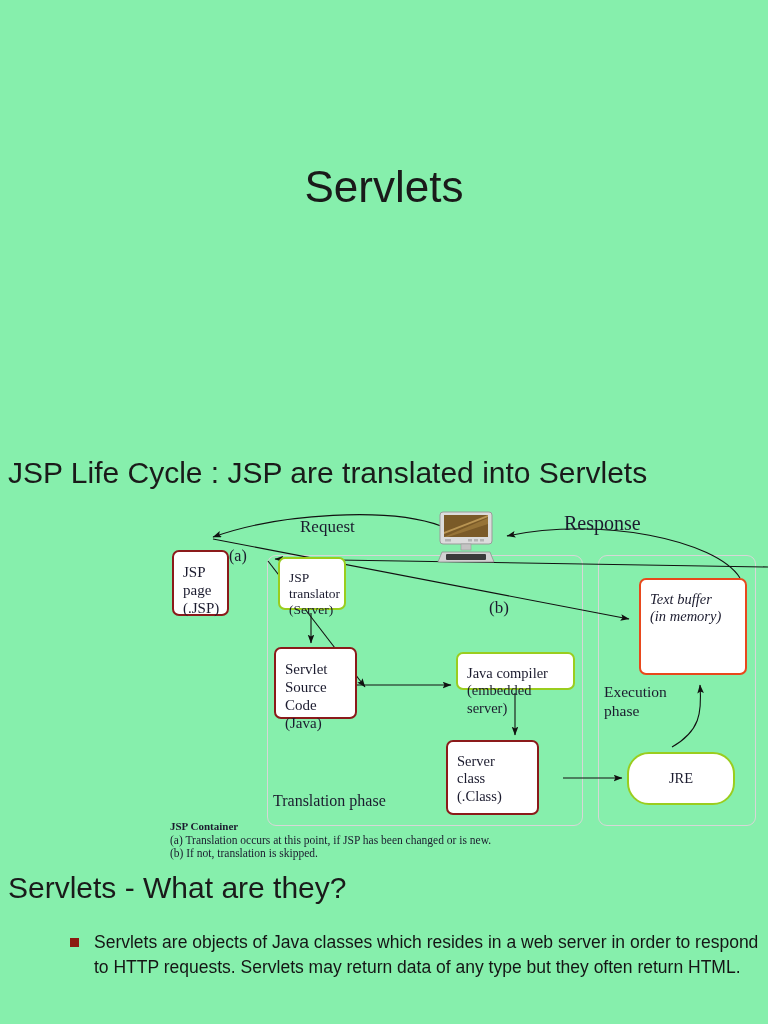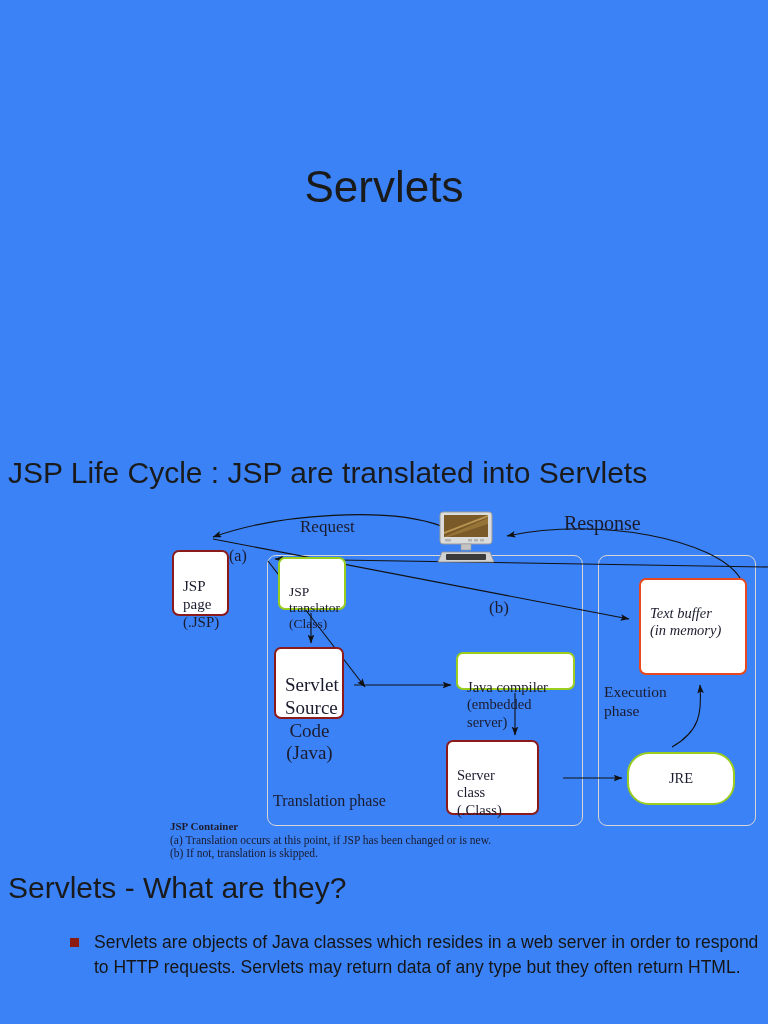--- a/index.html
+++ b/index.html
@@ -6,21 +6,21 @@
   html, body {
     margin: 0; padding: 0;
     width: 768px; height: 1024px;
     background: #ffffff;
     font-family: "Liberation Sans", sans-serif;
     overflow: hidden;
   }
   #slide {
     position: relative;
     width: 768px; height: 1024px;
-    background: #3b82f6;
+    background: #86efac;
   }
 
   
   .slide-title {
     position: absolute;
     left: 0; top: 163px;
     width: 768px;
     text-align: center;
     font-size: 44px;
     font-weight: 400;
@@ -87,30 +87,30 @@
 
   
   .dbox {
     position: absolute;
     border-radius: 7px;
     background: #ffffff;
     font-family: "Liberation Serif", serif;
     font-size: 14.5px;
     line-height: 1.2;
     color: #1b1b2e;
-    padding: 25px 8px 5px 9px;
+    padding: 11px 8px 5px 9px;
   }
   .dbox.red   { border: 2.6px solid #8B1A1A; }
   .dbox.green { border: 2.6px solid #9ACD1E; }
   .dbox.orange{ border: 2.6px solid #E8481C; }
   .dbox.center-text { display: flex; align-items: center; justify-content: center; padding: 0; border-radius: 22px; }
 
   #box-jsp-page     { left: 172px; top: 55px;  width: 57px;  height: 66px; font-size: 15px; }
   #box-jsp-trans    { left: 278px; top: 62px;  width: 68px;  height: 53px; font-size: 13.5px; }
-  #box-servlet-src  { left: 274px; top: 152px; width: 70px;  height: 72px; font-size: 19px; text-align: center; }
+  #box-servlet-src  { left: 274px; top: 152px; width: 83px;  height: 72px; font-size: 15px; }
   #box-java-compiler{ left: 456px; top: 652px; width: 119px; height: 38px; border-radius: 7px; }
   #box-server-class { left: 446px; top: 740px; width: 93px;  height: 75px; }
   #box-text-buffer  { left: 639px; top: 578px; width: 108px; height: 97px; font-style: italic; }
   #box-jre          { left: 627px; top: 752px; width: 108px; height: 53px; }
 
   
   .abs-box { position: absolute; }
 
   
   .dlabel {
@@ -192,21 +192,21 @@
 
     <div class="dbox red" id="box-jsp-page">
       <div>JSP</div>
       <div>page</div>
       <div>(.JSP)</div>
     </div>
 
     <div class="dbox green" id="box-jsp-trans">
       <div>JSP</div>
       <div>translator</div>
-      <div>(Class)</div>
+      <div>(Server)</div>
     </div>
 
     <div class="dbox red" id="box-servlet-src">
       <div>Servlet</div>
       <div>Source</div>
       <div>Code (Java)</div>
     </div>
   </div>
 
   <div class="dbox green abs-box" id="box-java-compiler">

